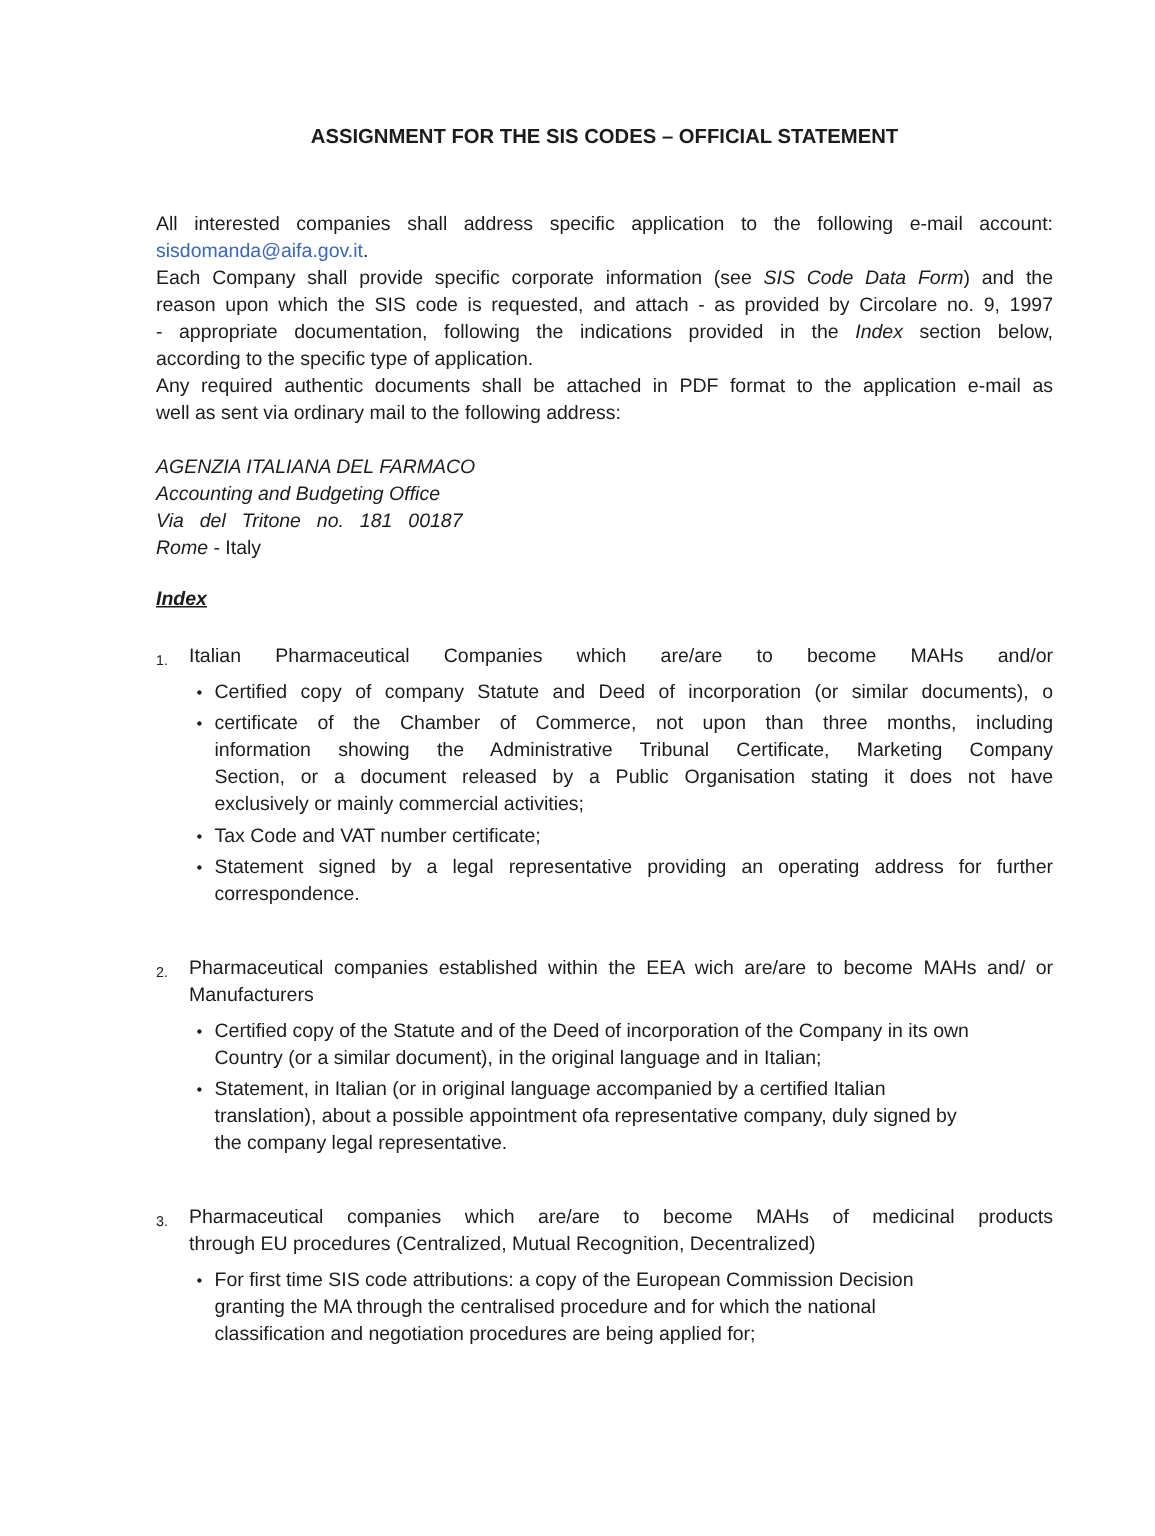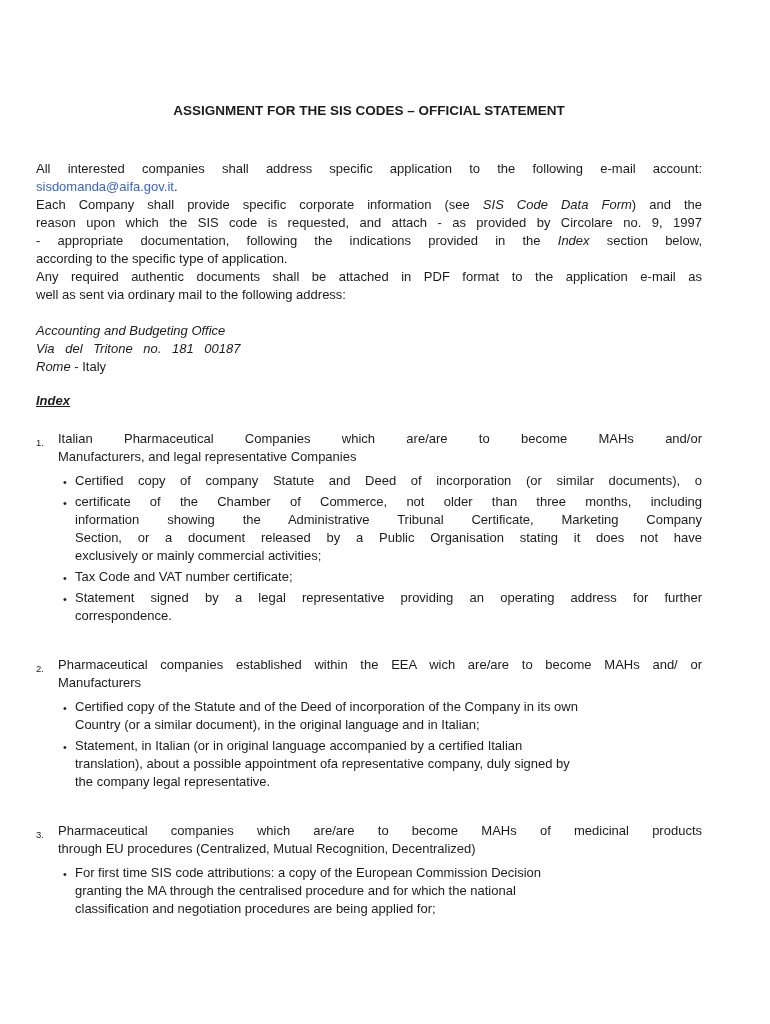--- a/index.html
+++ b/index.html
@@ -1,21 +1,21 @@
 <!DOCTYPE html>
 <html><head>
 <meta charset="utf-8">
 <style>
   html,body{margin:0;padding:0;}
   body{
     width:770px;height:1024px;overflow:hidden;
     background:#ffffff;color:#1c1c1c;
     font-family:"Liberation Sans",sans-serif;
   }
-  .page{padding:82px 68px 0 36px;font-size:13px;line-height:18px;margin-top:20px;}
+  .page{padding:82px 68px 0 104px;font-size:13px;line-height:18px;}
   .doc-title{text-align:center;font-weight:bold;font-size:13.5px;margin-bottom:40px;}
   .ln{min-height:18px;}
   .jl{text-align:justify;text-align-last:justify;-moz-text-align-last:justify;}
   .it{font-style:italic;}
   .wide{word-spacing:7px;font-style:italic;}
   .lnk{color:#3a66c0;cursor:pointer;}
   .address{margin-top:18px;}
   .index-h{margin-top:16px;font-weight:bold;font-style:italic;text-decoration:underline;display:inline-block;}
   .sections{margin-top:0;}
   .section{display:flex;margin-top:28px;}
@@ -38,48 +38,48 @@
       <div class="ln"><span class="lnk">sisdomanda@aifa.gov.it</span><span>.</span></div>
       <div class="ln jl"><span>Each Company shall provide specific corporate information (see </span><span class="it">SIS Code Data Form</span><span>) and the</span></div>
       <div class="ln jl"><span>reason upon which the SIS code is requested, and attach - as provided by Circolare no. 9, 1997</span></div>
       <div class="ln jl"><span>- appropriate documentation, following the indications provided in the </span><span class="it">Index</span><span> section below,</span></div>
       <div class="ln"><span>according to the specific type of application.</span></div>
       <div class="ln jl"><span>Any required authentic documents shall be attached in PDF format to the application e-mail as</span></div>
       <div class="ln"><span>well as sent via ordinary mail to the following address:</span></div>
     </div>
 
   <div class="address">
+      <div class="ln"><span class="it">AGENZIA ITALIANA DEL FARMACO</span></div>
       <div class="ln"><span class="it">Accounting and Budgeting Office</span></div>
       <div class="ln"><span class="wide">Via del Tritone no. 181 00187</span></div>
       <div class="ln"><span class="it">Rome</span><span> - Italy</span></div>
     </div>
 
   <div>
     <span class="index-h">Index</span>
   </div>
 
   <div class="sections">
   <div class="section">
     <div class="num">1.</div>
     <div class="sec-body">
       <div class="sec-heading">
             <div class="ln jl"><span>Italian Pharmaceutical Companies which are/are to become MAHs and/or</span></div>
-            <div class="ln"><span>Manufacturers, and legal representative Companies</span></div>
           </div>
       <div class="bullets">
             <div class="bullet">
               <span class="dot">•</span>
               <div class="bl">
                 <div class="ln jl"><span>Certified copy of company Statute and Deed of incorporation (or similar documents), o</span></div>
               </div>
             </div>
             <div class="bullet">
               <span class="dot">•</span>
               <div class="bl">
-                <div class="ln jl"><span>certificate of the Chamber of Commerce, not older than three months, including</span></div>
+                <div class="ln jl"><span>certificate of the Chamber of Commerce, not upon than three months, including</span></div>
                 <div class="ln jl"><span>information showing the Administrative Tribunal Certificate, Marketing Company</span></div>
                 <div class="ln jl"><span>Section, or a document released by a Public Organisation stating it does not have</span></div>
                 <div class="ln"><span>exclusively or mainly commercial activities;</span></div>
               </div>
             </div>
             <div class="bullet">
               <span class="dot">•</span>
               <div class="bl">
                 <div class="ln"><span>Tax Code and VAT number certificate;</span></div>
               </div>

